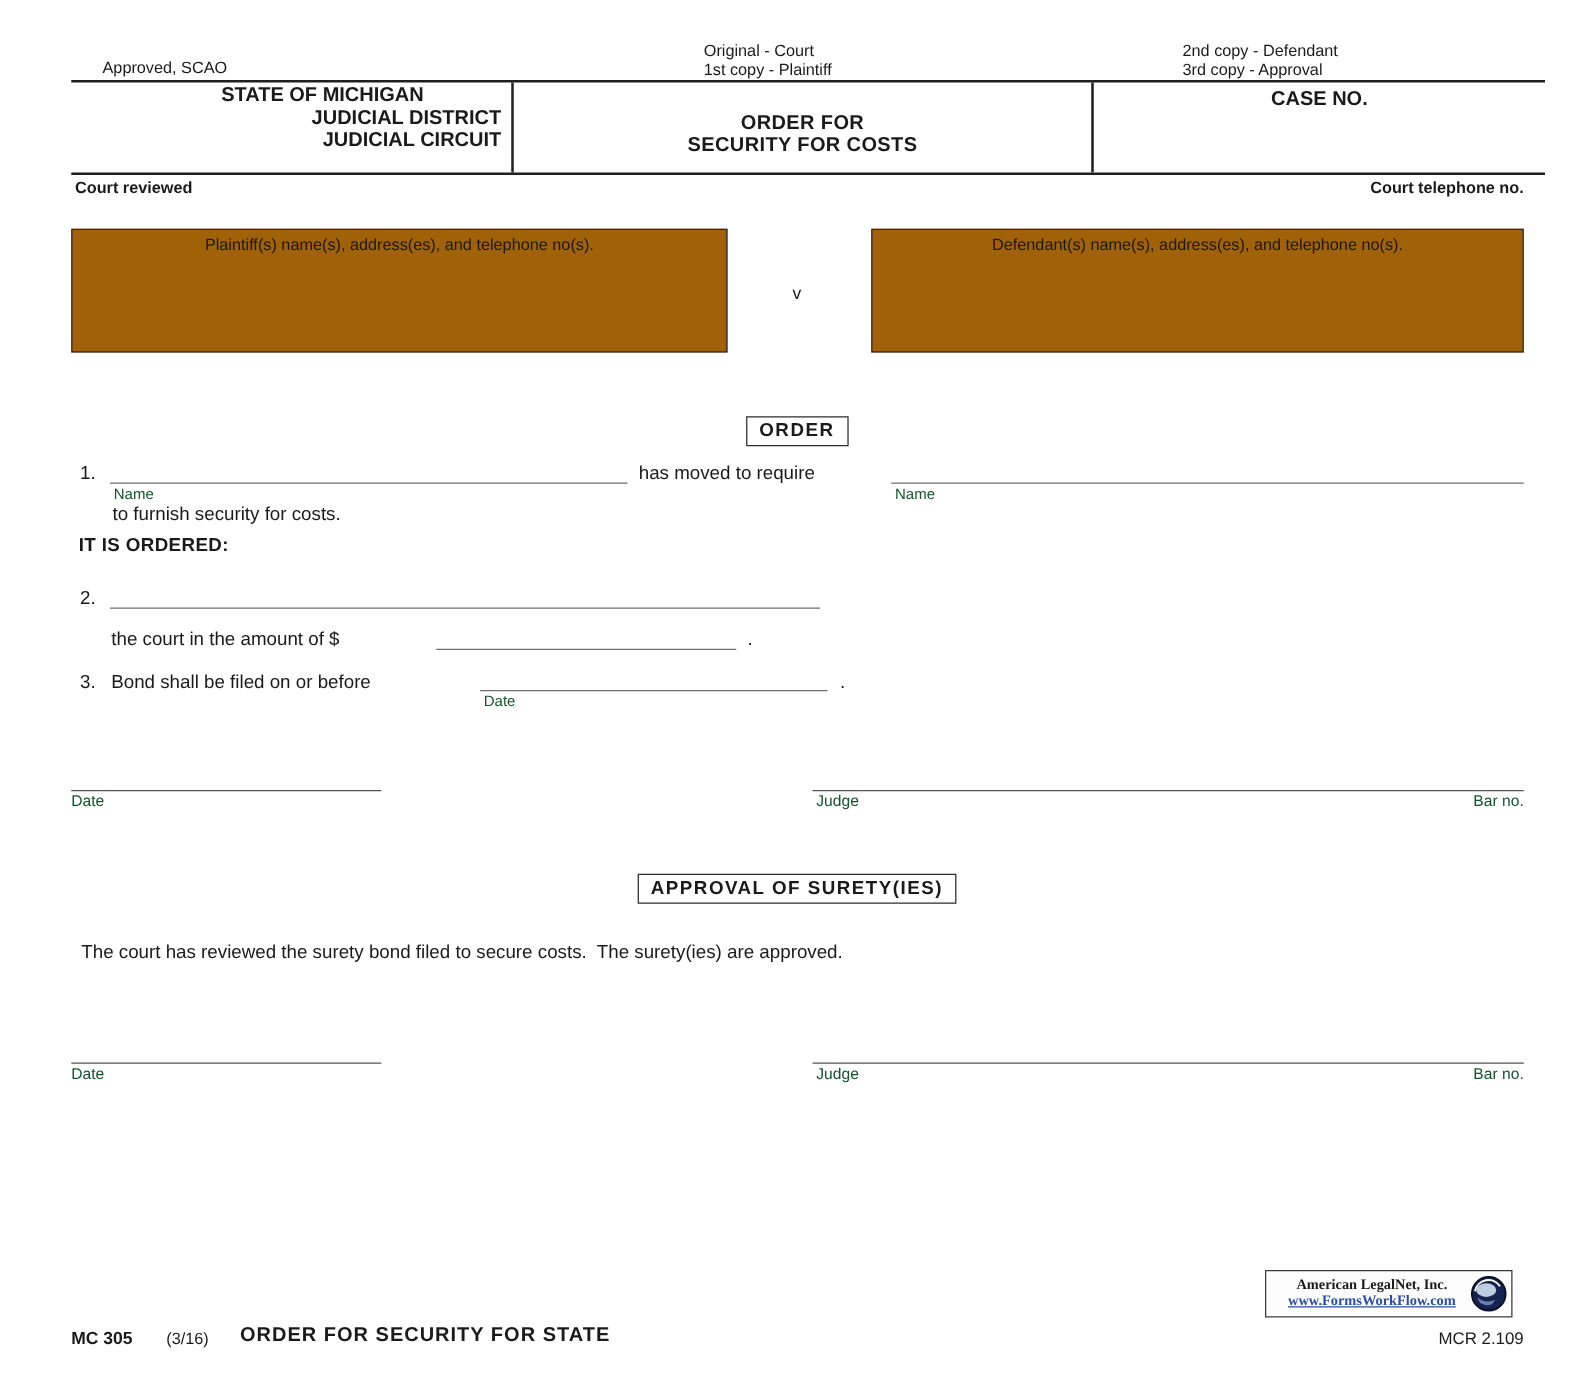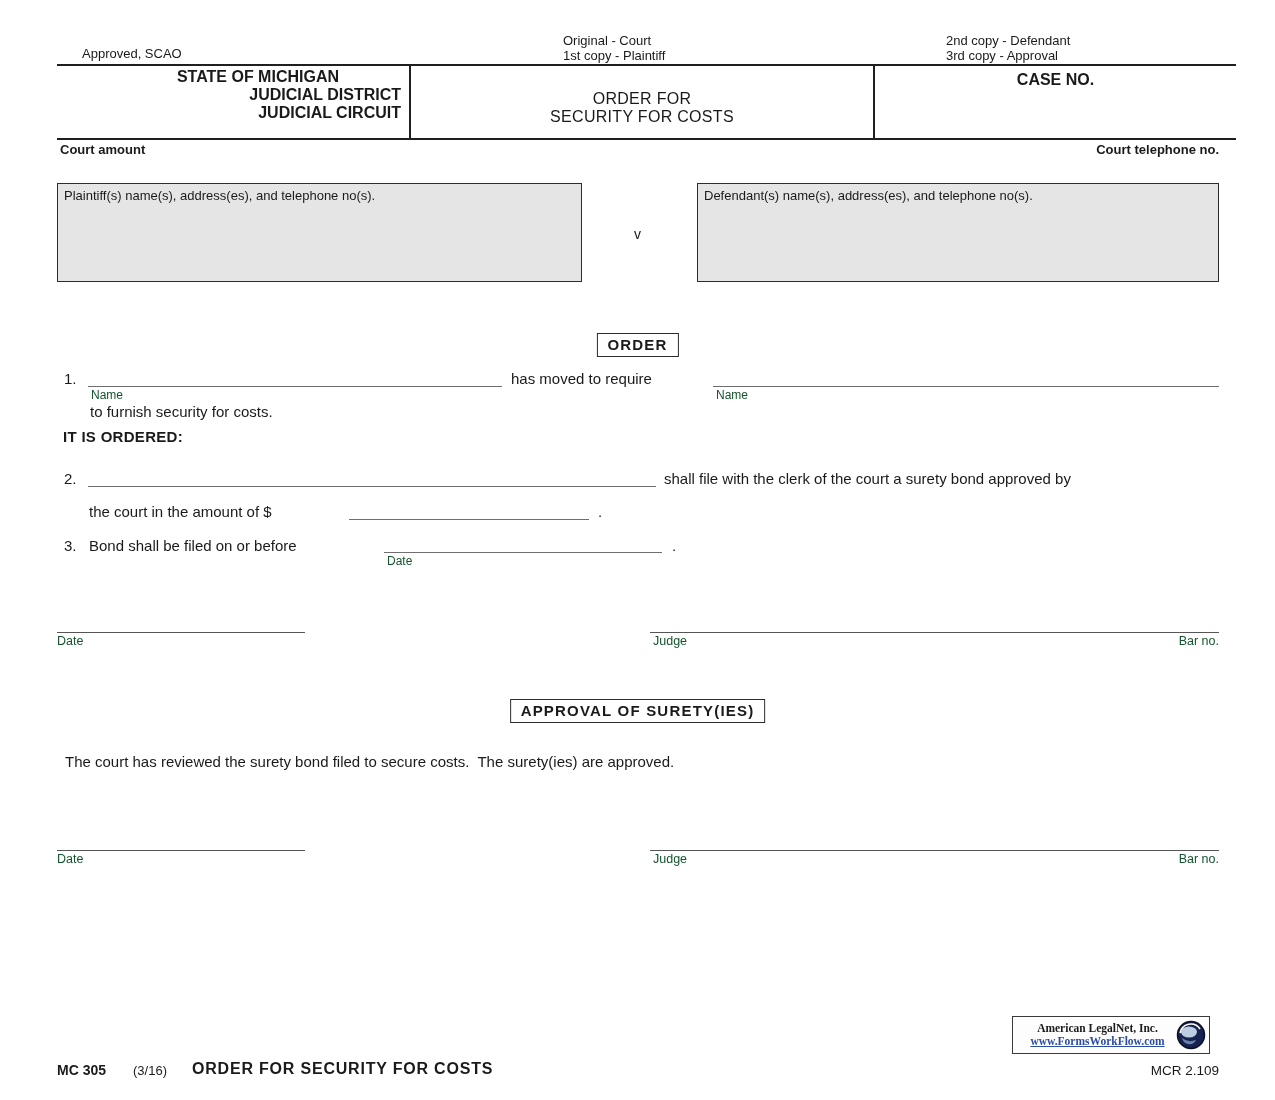--- a/index.html
+++ b/index.html
@@ -11,24 +11,24 @@
   .b{font-weight:bold;}
   .fs13{font-size:13px;line-height:15px;}
   .small-label{font-size:12px;line-height:13px;color:#14532d;}
   .blank{position:absolute;height:1.4px;background:#6f6f6f;}
   
   .header-grid{position:absolute;left:57px;top:64px;width:1179px;height:76px;
     border-top:2px solid #1f1f1f;border-bottom:2px solid #1f1f1f;box-sizing:border-box;}
   .vdiv{position:absolute;top:0;width:2px;height:100%;background:#1f1f1f;}
   .court-cell{position:absolute;left:0;top:2px;width:344px;text-align:right;font-weight:bold;font-size:16px;line-height:18px;}
   .court-cell .state-line{padding-right:62px;}
-  .title-cell{position:absolute;left:354px;top:24px;width:462px;text-align:center;font-weight:normal;font-size:16px;line-height:18px;letter-spacing:.3px;}
+  .title-cell{position:absolute;left:354px;top:24px;width:462px;text-align:center;font-weight:bold;font-size:16px;line-height:18px;letter-spacing:.3px;}
   .case-cell{position:absolute;left:818px;top:5px;width:361px;text-align:center;font-weight:bold;font-size:16px;}
   
-  .party-box{position:absolute;top:183px;height:99px;border:1.5px solid #2c2c2c;box-sizing:border-box;background:#e5e5e5;}
+  .party-box{position:absolute;top:183px;height:99px;border:1.5px solid #2c2c2c;box-sizing:border-box;background:#a16207;text-align:center;}
   .party-box .lbl{padding:4px 6px 0 6px;font-size:13px;line-height:15px;}
   
   .boxed-title{position:absolute;left:50%;transform:translateX(-50%);
     border:1.5px solid #2c2c2c;padding:2px 10px 3px 10px;font-weight:bold;font-size:15px;letter-spacing:1.2px;background:#fff;}
   .body-text{font-size:15px;line-height:17px;}
   .pre{white-space:pre-wrap;}
   
   .badge{position:absolute;left:1012px;top:1016px;width:198px;height:38px;border:1.5px solid #3a3a3a;
     box-sizing:border-box;display:flex;align-items:center;padding:2px 3px 2px 6px;background:#fdfdfd;}
   .badge .txt{flex:1;text-align:center;font-family:"Liberation Serif","DejaVu Serif",serif;font-weight:bold;font-size:11.5px;line-height:13px;}
@@ -60,21 +60,21 @@
     </div>
     <div class="title-cell">
       <div>ORDER FOR</div>
       <div>SECURITY FOR COSTS</div>
     </div>
     <div class="case-cell">
       <span>CASE NO.</span>
     </div>
   </div>
 
-  <div class="abs b fs13" style="left:60px;top:142px;">Court amount</div>
+  <div class="abs b fs13" style="left:60px;top:142px;">Court reviewed</div>
   <div class="abs b fs13" style="right:56px;top:142px;margin-left:16px;">Court telephone no.</div>
 
   <div class="party-box" style="left:57px;width:525px;">
     <div class="lbl">Plaintiff(s) name(s), address(es), and telephone no(s).</div>
   </div>
   <div class="abs" style="left:634px;top:226px;font-size:14px;">v</div>
   <div class="party-box" style="left:697px;width:522px;">
     <div class="lbl">Defendant(s) name(s), address(es), and telephone no(s).</div>
   </div>
 
@@ -85,21 +85,20 @@
   <div class="abs small-label" style="left:91px;top:389px;">Name</div>
   <div class="abs body-text" style="left:511px;top:370px;">has moved to require</div>
   <div class="blank" style="left:713px;top:386px;width:506px;"></div>
   <div class="abs small-label" style="left:716px;top:389px;">Name</div>
   <div class="abs body-text" style="left:90px;top:403px;">to furnish security for costs.</div>
 
   <div class="abs b body-text" style="left:63px;top:428px;letter-spacing:.3px;">IT IS ORDERED:</div>
 
   <div class="abs body-text" style="left:64px;top:470px;">2.</div>
   <div class="blank" style="left:88px;top:486px;width:568px;"></div>
-  <div class="abs body-text" style="left:664px;top:470px;">shall file with the clerk of the court a surety bond approved by</div>
   <div class="abs body-text" style="left:89px;top:503px;">the court in the amount of $</div>
   <div class="blank" style="left:349px;top:519px;width:240px;"></div>
   <div class="abs body-text" style="left:598px;top:503px;">.</div>
 
   <div class="abs body-text" style="left:64px;top:537px;">3.</div>
   <div class="abs body-text" style="left:89px;top:537px;">Bond shall be filed on or before</div>
   <div class="blank" style="left:384px;top:552px;width:278px;"></div>
   <div class="abs body-text" style="left:672px;top:537px;">.</div>
   <div class="abs small-label" style="left:387px;top:555px;">Date</div>
 
@@ -130,16 +129,16 @@
         <ellipse cx="13" cy="12" rx="8" ry="5.5" fill="#cfe0f2" opacity="0.9"></ellipse>
         <path d="M6 18 q6 5 14 2 q-2 5 -8 4 q-5 -1 -6 -6z" fill="#7d9bc8" opacity="0.8"></path>
         <path d="M4 13 a11 11 0 0 1 20 -4" fill="none" stroke="#ffffff" stroke-width="1.6"></path>
         <path d="M26 14 a11 11 0 0 1 -16 10" fill="none" stroke="#3c5franchise8" stroke-width="0"></path>
       </svg>
     </span>
   </div>
 
   <div class="abs b" style="left:57px;top:1062px;font-size:14px;">MC 305</div>
   <div class="abs" style="left:133px;top:1063px;font-size:13px;">(3/16)</div>
-  <div class="abs b footer-title" style="left:192px;top:1060px;font-size:16px;">ORDER FOR SECURITY FOR COSTS</div>
+  <div class="abs b footer-title" style="left:192px;top:1060px;font-size:16px;">ORDER FOR SECURITY FOR STATE</div>
   <div class="abs" style="right:56px;top:1063px;font-size:13.5px;">MCR 2.109</div>
 
 </div>
 
 </body></html>

